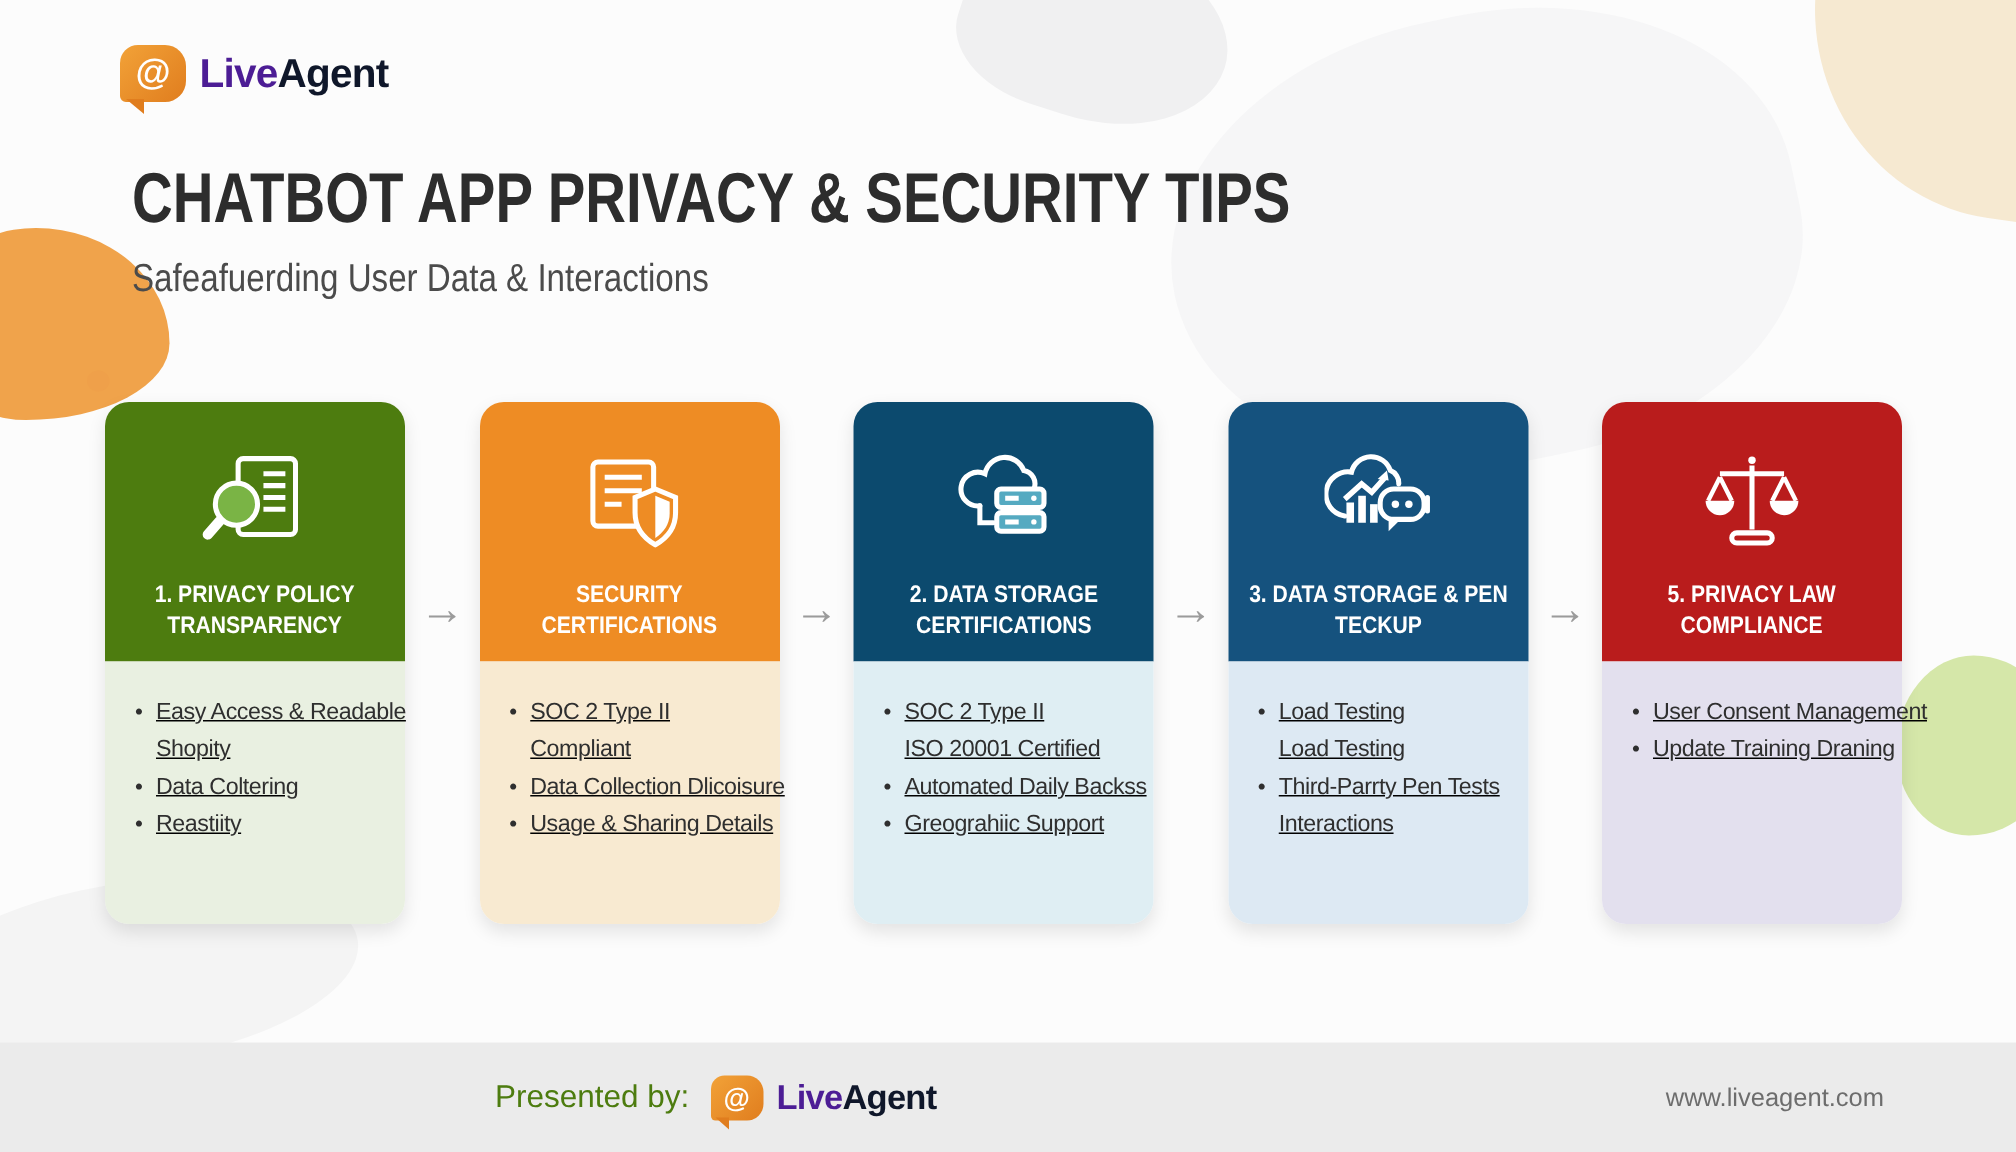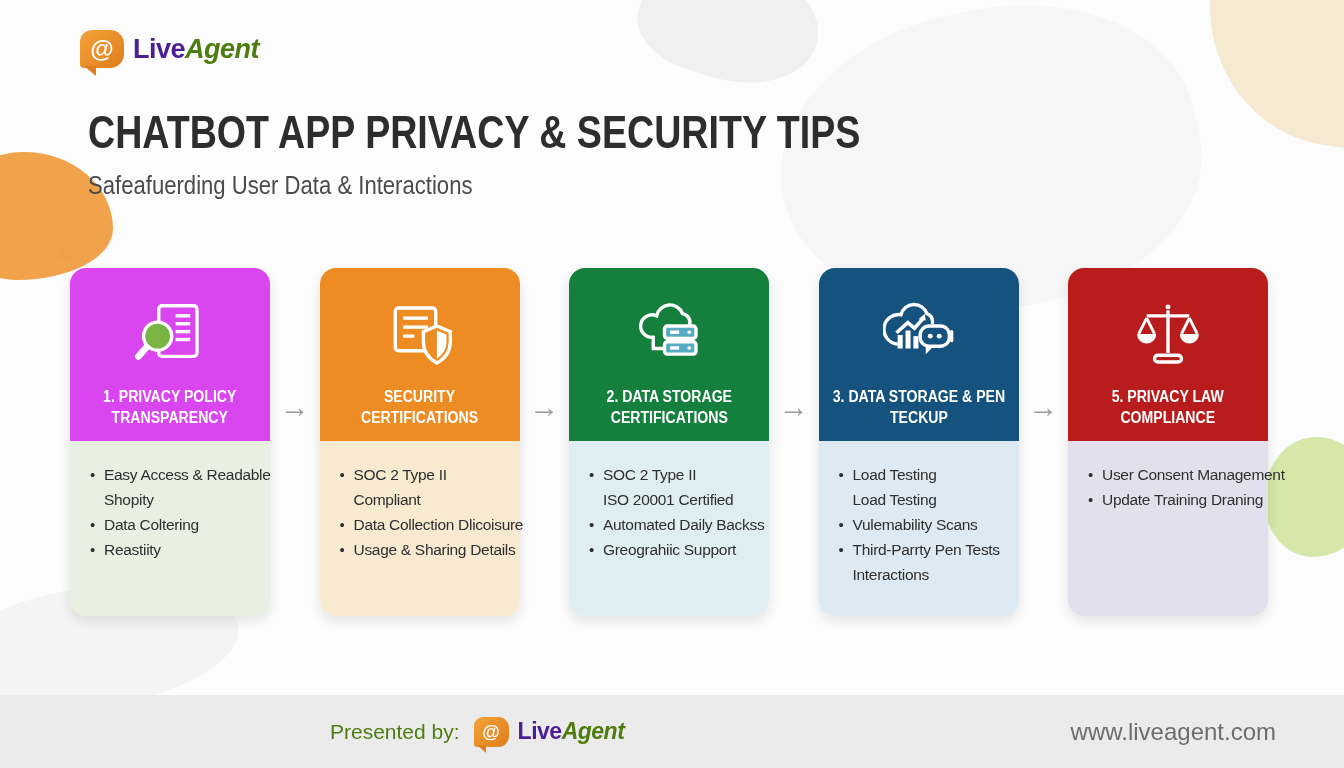--- a/index.html
+++ b/index.html
@@ -37,21 +37,21 @@
     display: flex; align-items: center; justify-content: center;
   }
   .logo-bubble::after {
     content: ""; position: absolute; left: 4px; bottom: -8px;
     border-style: solid; border-width: 10px 0 0 12px;
     border-color: #e07d1e transparent transparent transparent;
   }
   .logo-at { color: #fff; font-size: 24px; font-weight: bold; line-height: 1; }
   .logo-text { font-size: 27px; font-weight: bold; letter-spacing: -0.5px; }
   .logo-live { color: #4c1d95; }
-  .logo-agent { color: #4d7c0f; font-style: italic; }
+  .logo-agent { color: #0f172a; }
   .logo-main { position: absolute; left: 80px; top: 30px; }
 
   
   .page-title {
     position: absolute; left: 88px; top: 104px;
     font-size: 47px; font-weight: bold; color: #2d2d2d;
     white-space: nowrap; letter-spacing: 0;
     transform: scaleX(0.80); transform-origin: 0 50%;
   }
   .page-subtitle {
@@ -79,20 +79,21 @@
   .card-icon svg { width: 72px; height: 72px; }
   .card-title { text-align: center; }
   .card-title span {
     display: block; color: #fff; font-weight: bold; font-size: 16px;
     line-height: 21px; white-space: nowrap;
     transform: scaleX(0.88); transform-origin: 50% 50%;
   }
   .card-body {
     flex: 1; border-radius: 0 0 16px 16px;
     padding: 21px 6px 0 20px;
+    text-decoration: underline;
   }
   .card-body ul { list-style: none; }
   .card-body li { position: relative; padding-left: 14px; color: #2f2f2f; }
   .card-body li::before {
     content: "\2022"; position: absolute; left: 0; top: 0;
     color: #2f2f2f; font-size: 15px; line-height: 25px;
   }
   .bullet-line {
     display: block; font-size: 15.5px; line-height: 25px;
     white-space: nowrap; letter-spacing: -0.3px;
@@ -108,21 +109,21 @@
   .footer {
     position: absolute; left: 0; top: 695px; width: 1344px; height: 73px;
     background: #ebebeb; display: flex; align-items: center;
   }
   .footer-presented { margin-left: 330px; font-size: 21px; color: #4d7c0f; }
   .footer .logo { margin-left: 14px; }
   .footer .logo-bubble { width: 35px; height: 30px; border-radius: 9px 11px 11px 3px; }
   .footer .logo-bubble::after { border-width: 8px 0 0 9px; left: 3px; bottom: -6px; }
   .footer .logo-at { font-size: 18px; }
   .footer .logo-text { font-size: 23px; }
-  .footer-site { margin-left: auto; margin-right: 68px; font-size: 24px; color: #6d6d6d; }
+  .footer-site { margin-left: auto; margin-right: 88px; font-size: 17px; color: #6d6d6d; }
 </style>
 </head>
 <body>
 
 <div class="canvas">
 
   <div class="blob blob-gray-top"></div>
   <div class="blob blob-gray-mid"></div>
   <div class="blob blob-cream-tr"></div>
   <div class="blob blob-white-bl"></div>
@@ -138,21 +139,21 @@
       <span class="logo-live">Live</span><span class="logo-agent">Agent</span>
     </div>
   </div>
 
   <h1 class="page-title">CHATBOT APP PRIVACY &amp; SECURITY TIPS</h1>
   <div class="page-subtitle">Safeafuerding User Data &amp; Interactions</div>
 
   <div class="cards-row">
 
     <div class="card">
-      <div class="card-header" style="background-color: #d946ef; justify-content: flex-end;">
+      <div class="card-header" style="background-color: #4d7c0f; justify-content: flex-end;">
         <div class="card-icon">
           <svg viewBox="0 0 64 64" fill="none" stroke="#fff" stroke-width="3">
             <rect x="22" y="6" width="34" height="45" rx="3"></rect>
             <line x1="37" y1="15" x2="50" y2="15"></line>
             <line x1="37" y1="22" x2="50" y2="22"></line>
             <line x1="37" y1="29" x2="50" y2="29"></line>
             <line x1="37" y1="36" x2="50" y2="36"></line>
             <circle cx="21" cy="33" r="12.5" fill="#7ab445"></circle>
             <line x1="11" y1="43" x2="4" y2="51" stroke-width="6" stroke-linecap="round"></line>
           </svg>
@@ -213,21 +214,21 @@
           </li>
         </ul>
       </div>
     </div>
 
     <div class="arrow-gap">
         <span>→</span>
       </div>
 
     <div class="card">
-      <div class="card-header" style="background-color: #15803d;">
+      <div class="card-header" style="background-color: #0c4a6e;">
         <div class="card-icon">
           <svg viewBox="0 0 64 64" fill="none" stroke="#fff" stroke-width="3">
             <path d="M18 34 A10 10 0 1 1 21 15 A12 12 0 0 1 44 13 A8 8 0 0 1 50 24" stroke-linecap="round"></path>
             <polyline points="18,34 18,44 26,44" stroke-linecap="round"></polyline>
             <rect x="28" y="24" width="28" height="11" rx="2.5" fill="#55aac1"></rect>
             <line x1="33" y1="29.5" x2="41" y2="29.5"></line>
             <circle cx="50" cy="29.5" r="1.6" fill="#fff" stroke="none"></circle>
             <rect x="28" y="38" width="28" height="11" rx="2.5" fill="#55aac1"></rect>
             <line x1="33" y1="43.5" x2="41" y2="43.5"></line>
             <circle cx="50" cy="43.5" r="1.6" fill="#fff" stroke="none"></circle>
@@ -280,23 +281,20 @@
           <span>TECKUP</span>
         </div>
       </div>
       <div class="card-body" style="background-color: rgb(221, 233, 243);">
         <ul>
           <li>
             <span class="bullet-line">Load Testing</span>
             <span class="bullet-line">Load Testing</span>
           </li>
           <li>
-            <span class="bullet-line">Vulemability Scans</span>
-          </li>
-          <li>
             <span class="bullet-line">Third-Parrty Pen Tests</span>
             <span class="bullet-line">Interactions</span>
           </li>
         </ul>
       </div>
     </div>
 
     <div class="arrow-gap">
         <span>→</span>
       </div>

